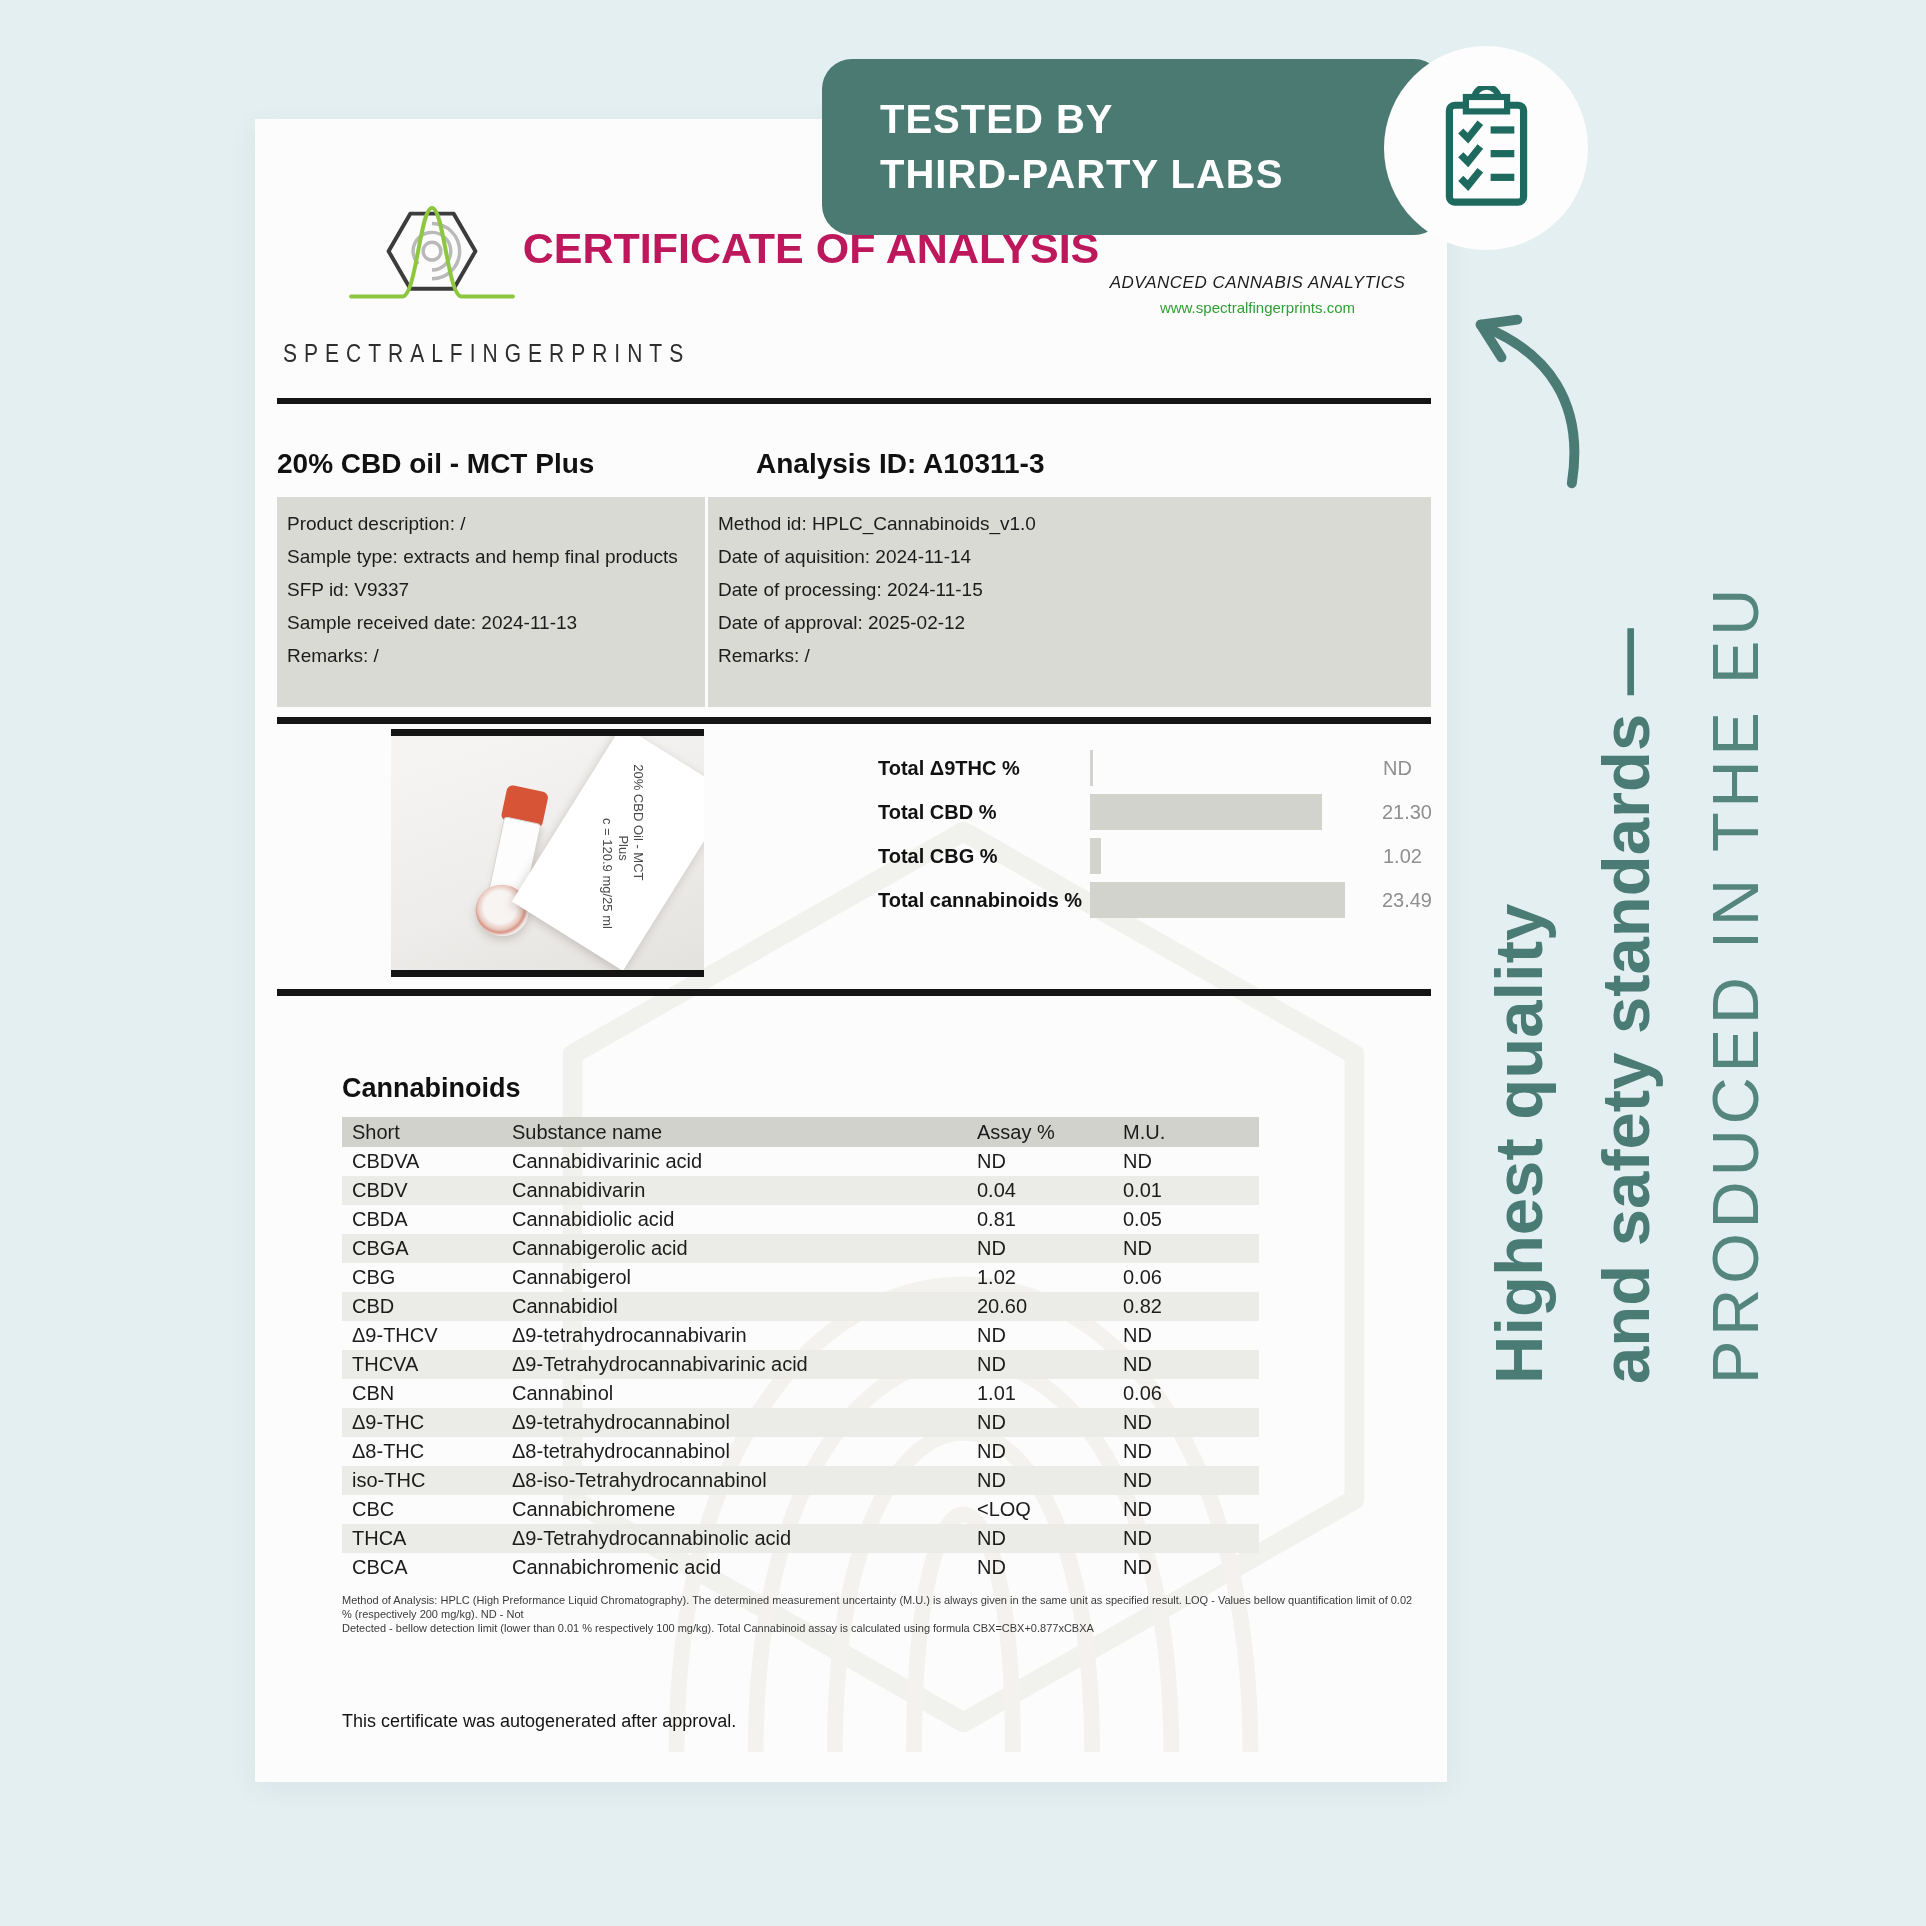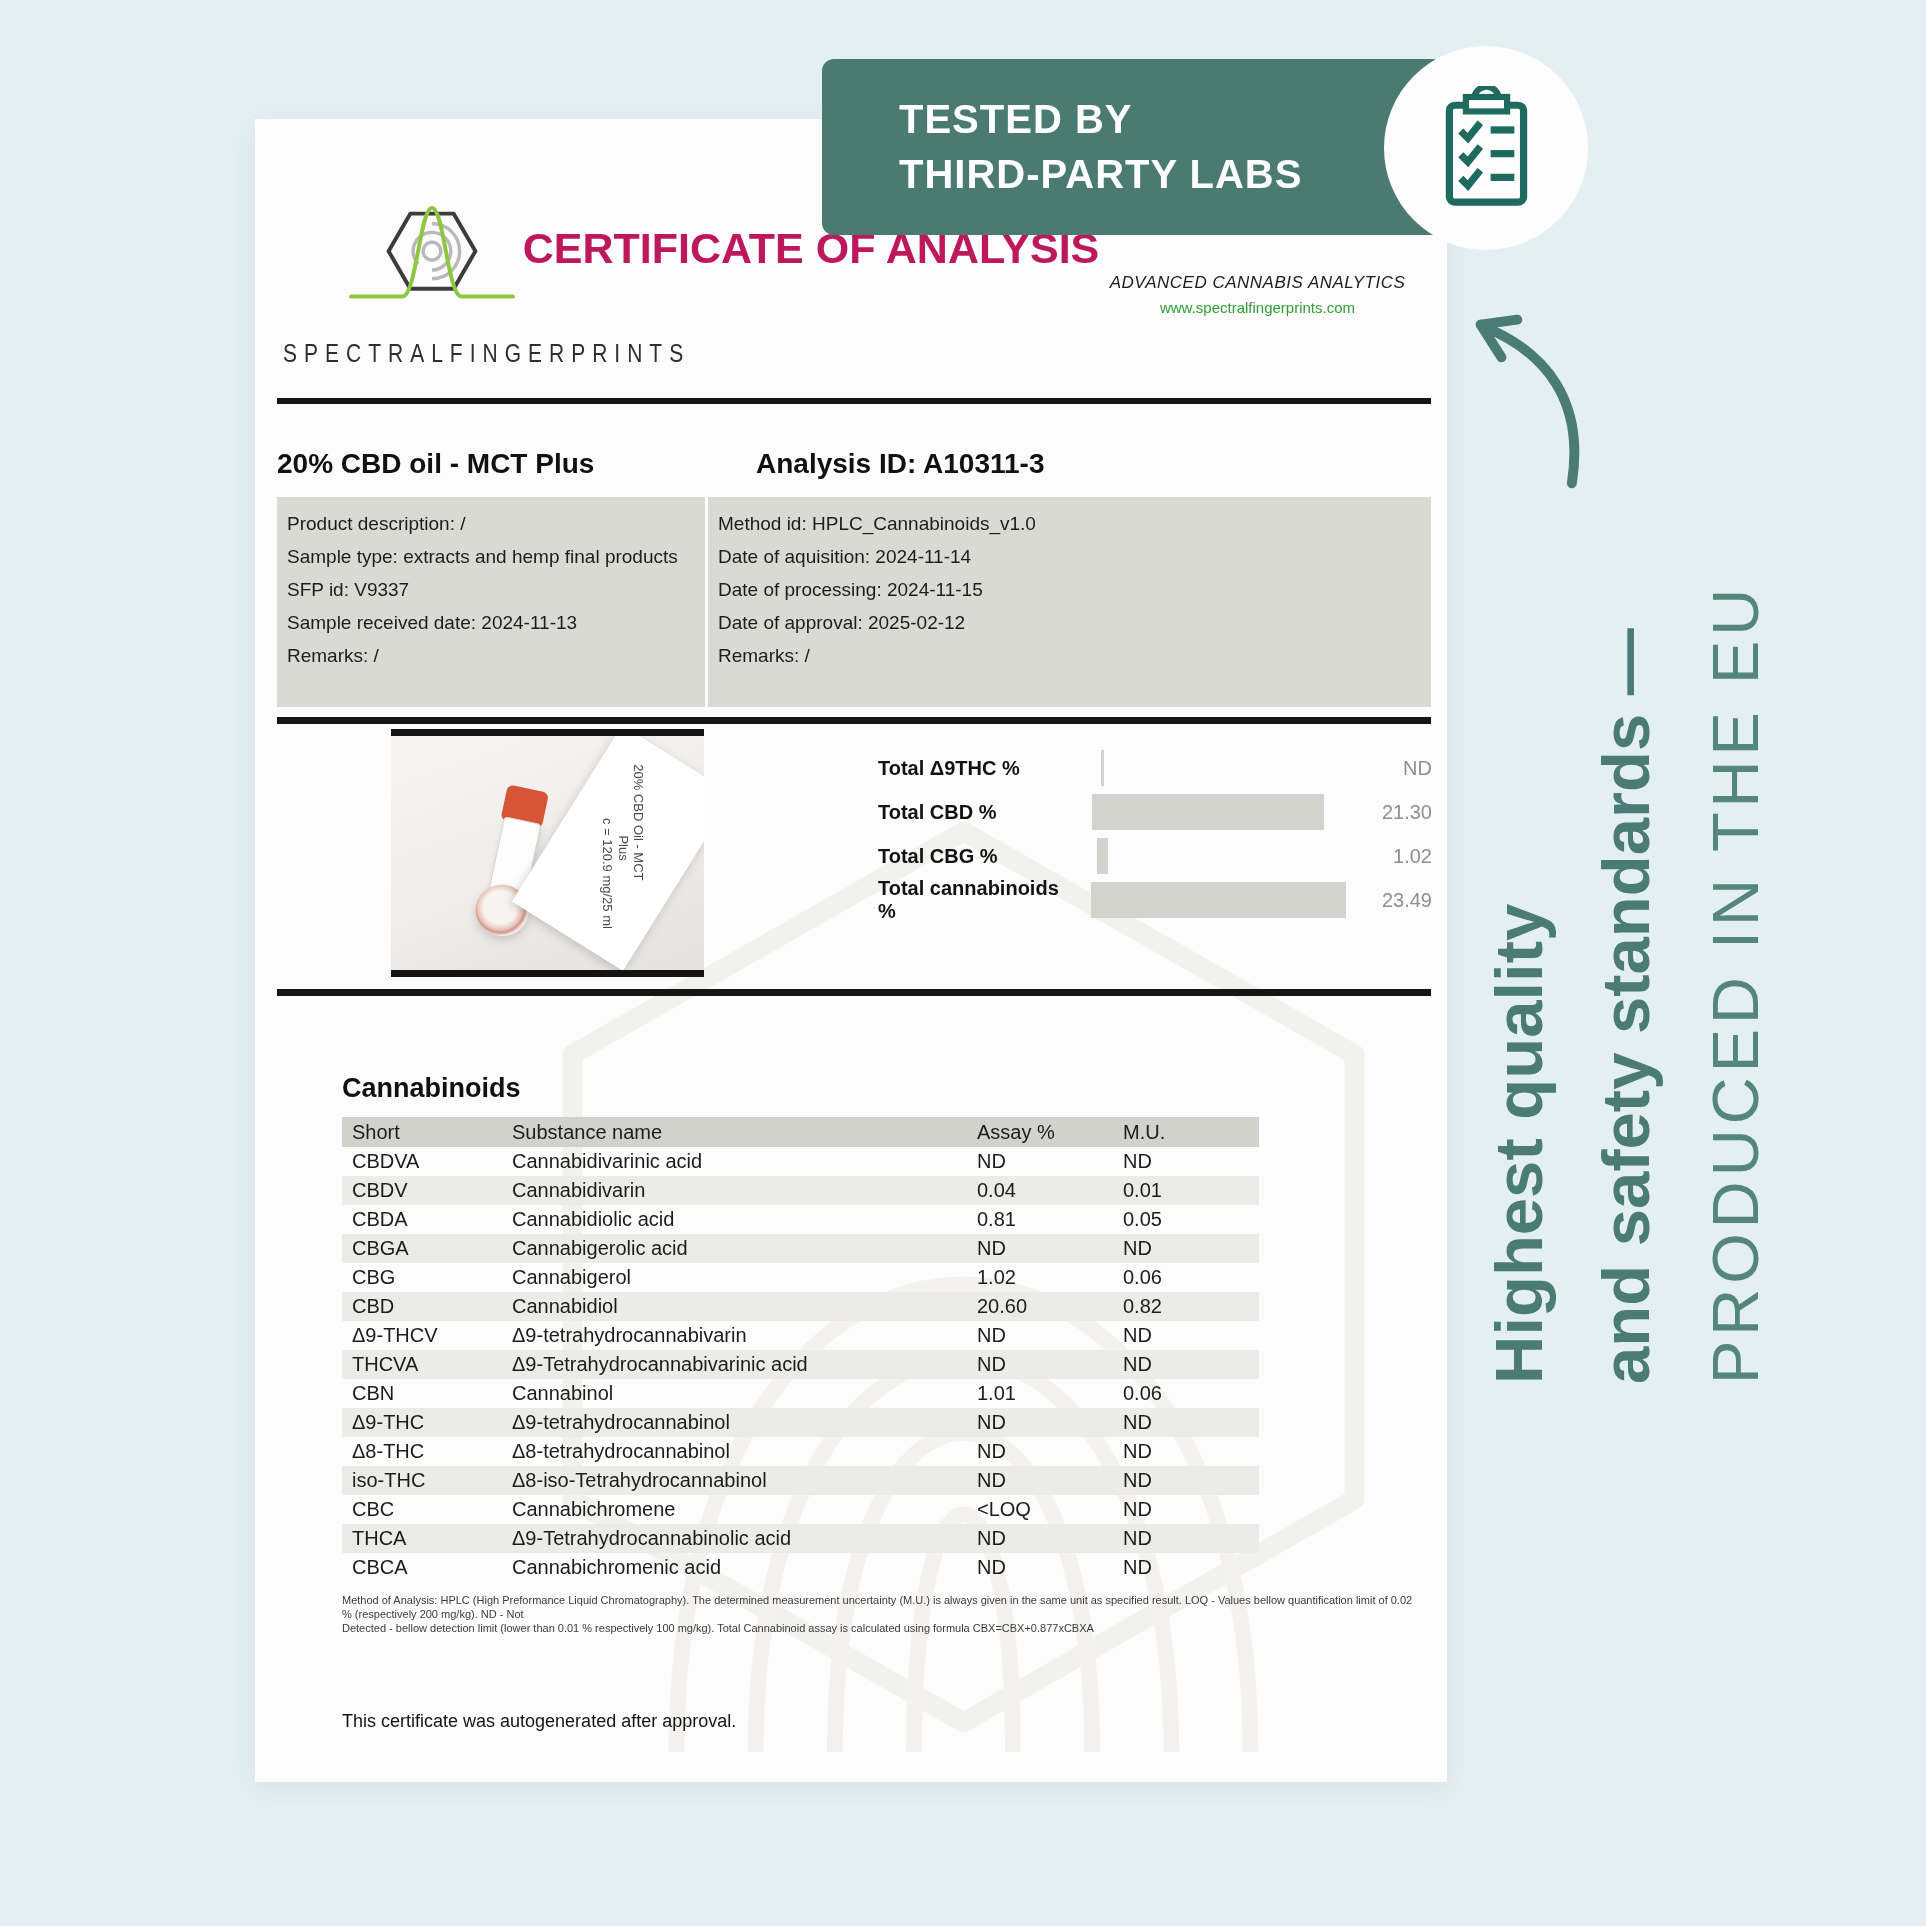--- a/index.html
+++ b/index.html
@@ -66,21 +66,21 @@
     background:radial-gradient(circle at 45% 45%, #f8f4f2 40%, #e8c7bd 55%, #d99486 62%, #f2ece9 70%);
     box-shadow:1px 4px 8px rgba(120,110,100,.3);}
   .label-card{left:166px;top:8px;width:131px;height:208px;background:#ffffff;
     transform:rotate(32deg);box-shadow:0 3px 10px rgba(110,100,95,.3);
     display:flex;flex-direction:column;align-items:center;justify-content:center;}
   .label-card div{position:static;transform:rotate(58deg);}
   .label-line{font-size:13px;color:#4a4a4a;white-space:nowrap;line-height:30px;}
 
   
   .chart{left:623px;top:627px;width:554px;z-index:1;}
-  .chart-row{position:static;display:flex;align-items:center;height:44px;gap:20px;}
+  .chart-row{position:static;display:flex;align-items:center;height:44px;}
   .chart-label{position:static;width:212px;font-size:20px;font-weight:bold;color:#121212;}
   .chart-track{position:static;width:277px;height:36px;display:flex;align-items:center;}
   .chart-fill{position:static;height:36px;background:#d3d3cd;}
   .chart-value{position:static;margin-left:16px;font-size:20px;color:#8f8f8f;}
 
   
   .section-title{left:87px;top:954px;font-size:27px;font-weight:bold;color:#111;z-index:1;}
   .cann-table{left:87px;top:998px;width:917px;z-index:1;font-size:20px;color:#1c1c1c;}
   .tr{position:static;display:flex;height:29px;align-items:center;}
   .tr.head{background:#d2d2cd;height:30px;}
@@ -91,23 +91,23 @@
   .c2{width:146px;}
   .c3{flex:1;}
 
   .footnote{left:87px;top:1474px;width:1079px;font-size:11px;line-height:14px;color:#3a3a3a;z-index:1;}
   .footnote div{position:static;}
   .footer-note{left:87px;top:1592px;font-size:18px;color:#141414;z-index:1;}
 
   
   .banner{
     position:absolute;left:822px;top:59px;width:622px;height:176px;
-    background:#4a7a72;border-radius:12px;z-index:3;
+    background:#4a7a72;border-radius:30px;z-index:3;
     display:flex;flex-direction:column;justify-content:center;
-    padding-left:77px;box-sizing:border-box;
+    padding-left:58px;box-sizing:border-box;
   }
   .banner div{color:#fff;font-size:40px;font-weight:bold;line-height:55px;letter-spacing:1px;}
 
   .badge{
     position:absolute;left:1384px;top:46px;width:204px;height:204px;border-radius:50%;
     background:#fdfdfd;z-index:4;display:flex;align-items:center;justify-content:center;
   }
 
   .arrow-svg{position:absolute;left:1436px;top:285px;width:238px;height:228px;z-index:2;}
 

